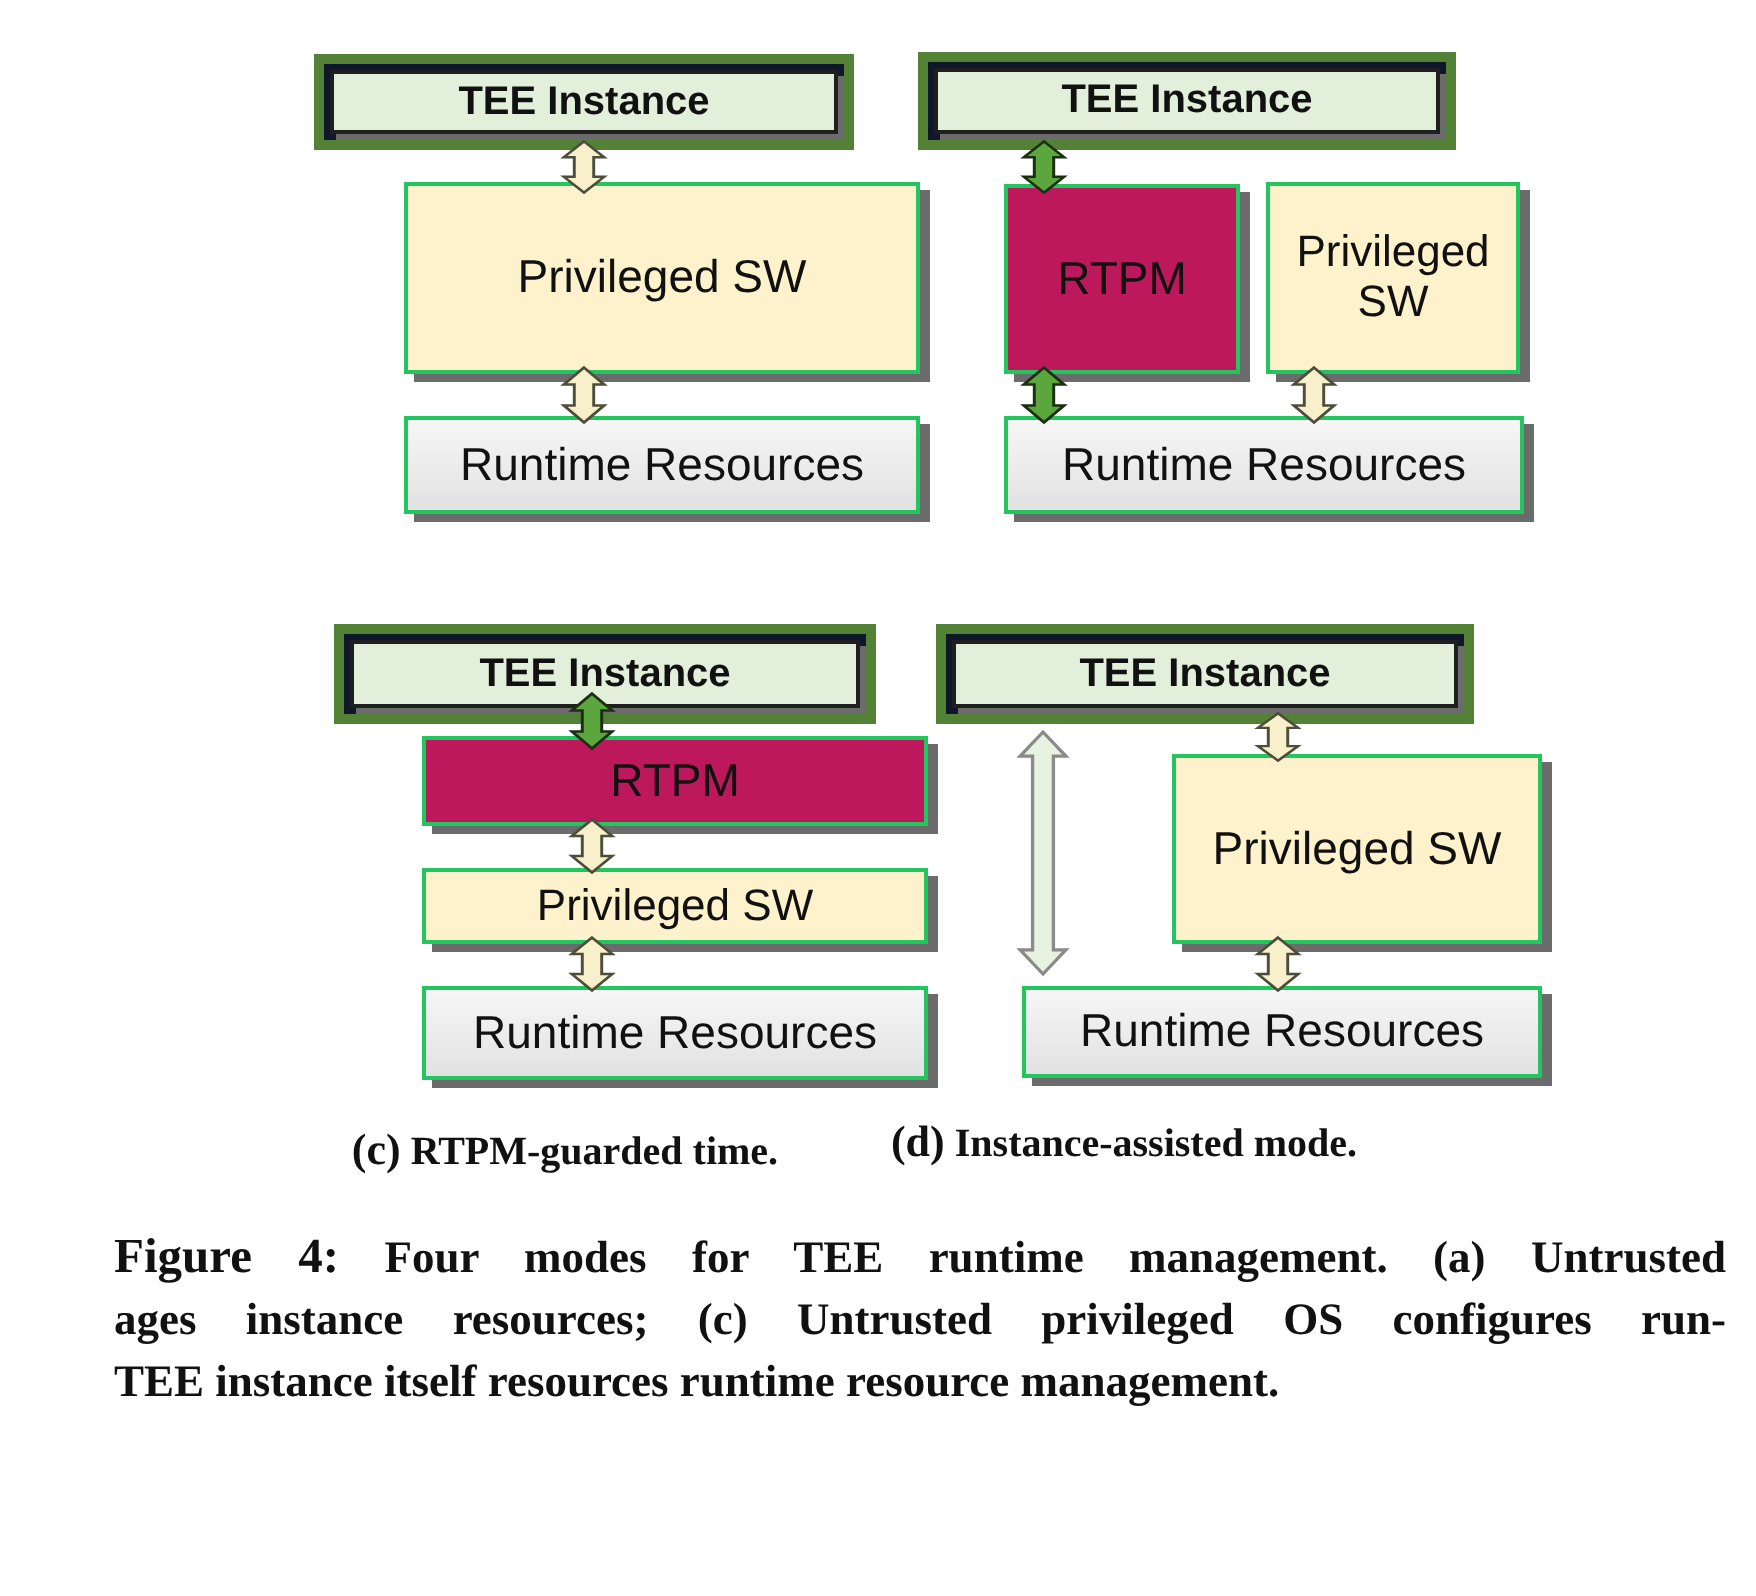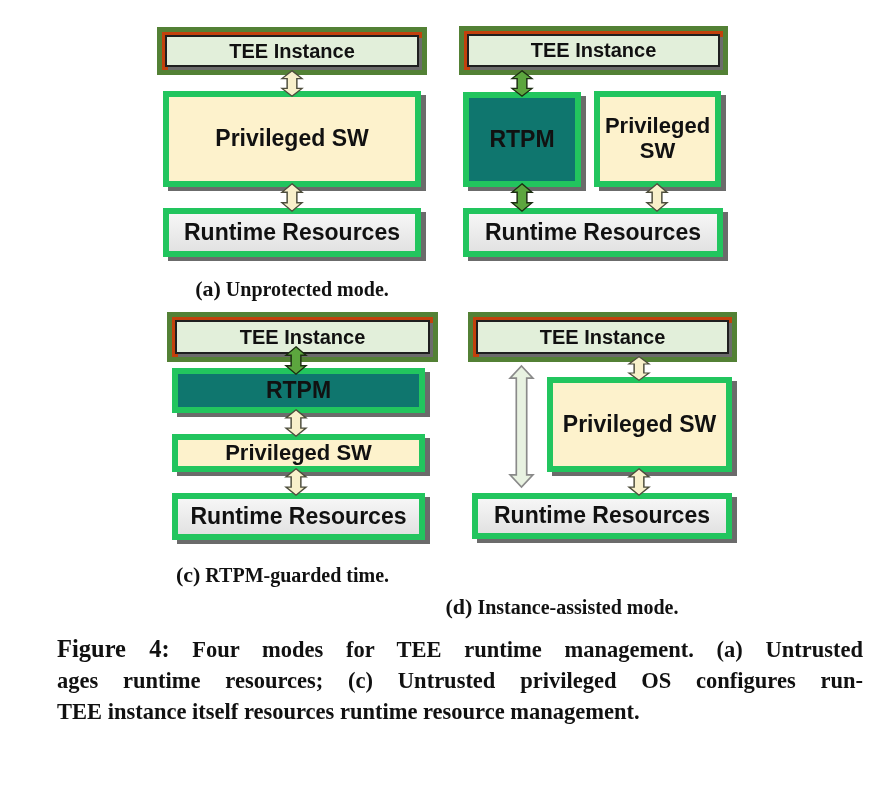--- a/index.html
+++ b/index.html
@@ -2,53 +2,54 @@
 <html><head>
 <meta charset="utf-8">
 <style>
   html, body { margin:0; padding:0; background:#ffffff; }
   .canvas {
     position:relative; width:878px; height:798px; background:#ffffff;
     font-family:"Liberation Sans", sans-serif; overflow:hidden;
   }
   .box {
     position:absolute; box-sizing:border-box;
-    border:6px solid #22c55e;
+    border:2px solid #22c55e;
     display:flex; align-items:center; justify-content:center;
-    text-align:center; font-weight:bold; color:#111;
+    text-align:center; font-weight:normal; color:#111;
     box-shadow:5px 4px 0 #6b6b6b;
     line-height:1.12;
     z-index:1;
+    margin-left:39px;
   }
   .privileged { background:#fdf2cc; }
-  .rtpm      { background:#0f766e; }
+  .rtpm      { background:#be185d; }
   .runtime   { background:linear-gradient(#f6f6f6,#e2e2e2);text-align:center; }
   .f23 { font-size:23px; }
   .f22 { font-size:22px; }
   .tee-outer {
     position:absolute; box-sizing:border-box;
-    border:5px solid #538135; background:#c2410c; padding:3px;
+    border:5px solid #538135; background:#0f172a; padding:3px;
     z-index:1;
   }
   .tee-inner {
     width:100%; height:100%; box-sizing:border-box;
     border:2px solid #1f1f1f; background:#e2efda;
     box-shadow:3px 3px 0 #6b6b6b;
     display:flex; align-items:center; justify-content:center;
     font-weight:bold; color:#111; font-size:20px;
   }
   .arrow { position:absolute; z-index:5; overflow:visible; }
   .panel-cap {
     position:absolute; font-family:"Liberation Serif", serif;
     font-weight:bold; color:#111; text-align:center; font-size:20px;
     white-space:nowrap;
   }
   .panel-cap .cap-label { font-size:22px; }
   .fig-caption {
-    position:absolute; left:57px; top:634px; width:806px;
+    position:absolute; left:57px; top:614px; width:806px;
     font-family:"Liberation Serif", serif; font-weight:bold; color:#111;
     font-size:22.5px; line-height:30.8px;
   }
   .cap-line { text-align:justify; text-align-last:justify; }
   .cap-line.last { text-align:justify; text-align-last:left; }
   .fig-label { font-size:24.5px; }
 </style>
 </head>
 <body>
 
@@ -63,24 +64,20 @@
   </svg>
 
   <div class="box privileged f23" style="left:163px; top:91px; width:258px; height:96px">Privileged SW</div>
 
   <svg class="arrow" style="left:281px; top:183px; width:22px; height:29px" viewBox="0 0 24 36" preserveAspectRatio="none">
     <path d="M12 1 L23 11.5 L17.3 11.5 L17.3 24.5 L23 24.5 L12 35 L1 24.5 L6.7 24.5 L6.7 11.5 L1 11.5 Z" fill="#f8f0ca" stroke="#4d4d3c" stroke-width="1.6"></path>
   </svg>
 
   <div class="box runtime f23" style="left:163px; top:208px; width:258px; height:49px">Runtime Resources</div>
 
-  <div class="panel-cap" style="left:167px; top:276px; width:250px">
-    <span class="cap-label">(a)</span>
-    <span>Unprotected mode.</span>
-  </div>
 
   <div class="tee-outer" style="left:459px; top:26px; width:269px; height:49px">
     <div class="tee-inner">TEE Instance</div>
   </div>
 
   <svg class="arrow" style="left:511px; top:70px; width:22px; height:27px" viewBox="0 0 24 36" preserveAspectRatio="none">
     <path d="M12 1 L23 11.5 L17.3 11.5 L17.3 24.5 L23 24.5 L12 35 L1 24.5 L6.7 24.5 L6.7 11.5 L1 11.5 Z" fill="#5ca63e" stroke="#1c2e12" stroke-width="1.6"></path>
   </svg>
 
   <div class="box rtpm f23" style="left:463px; top:92px; width:118px; height:95px">RTPM</div>
@@ -138,24 +135,24 @@
   </svg>
 
   <div class="box privileged f23" style="left:547px; top:377px; width:185px; height:95px">Privileged SW</div>
 
   <svg class="arrow" style="left:628px; top:468px; width:22px; height:28px" viewBox="0 0 24 36" preserveAspectRatio="none">
     <path d="M12 1 L23 11.5 L17.3 11.5 L17.3 24.5 L23 24.5 L12 35 L1 24.5 L6.7 24.5 L6.7 11.5 L1 11.5 Z" fill="#f8f0ca" stroke="#4d4d3c" stroke-width="1.6"></path>
   </svg>
 
   <div class="box runtime f23" style="left:472px; top:493px; width:260px; height:46px">Runtime Resources</div>
 
-  <div class="panel-cap" style="left:437px; top:594px; width:250px">
+  <div class="panel-cap" style="left:437px; top:558px; width:250px">
     <span class="cap-label">(d)</span>
     <span>Instance-assisted mode.</span>
   </div>
 
   <div class="fig-caption">
     <div class="cap-line"><span class="fig-label">Figure 4:</span> <span>Four modes for TEE runtime management. (a) Untrusted</span></div>
-    <div class="cap-line">ages runtime resources; (c) Untrusted privileged OS configures run-</div>
+    <div class="cap-line">ages instance resources; (c) Untrusted privileged OS configures run-</div>
     <div class="cap-line last">TEE instance itself resources runtime resource management.</div>
   </div>
 
 </div>
 
 </body></html>

